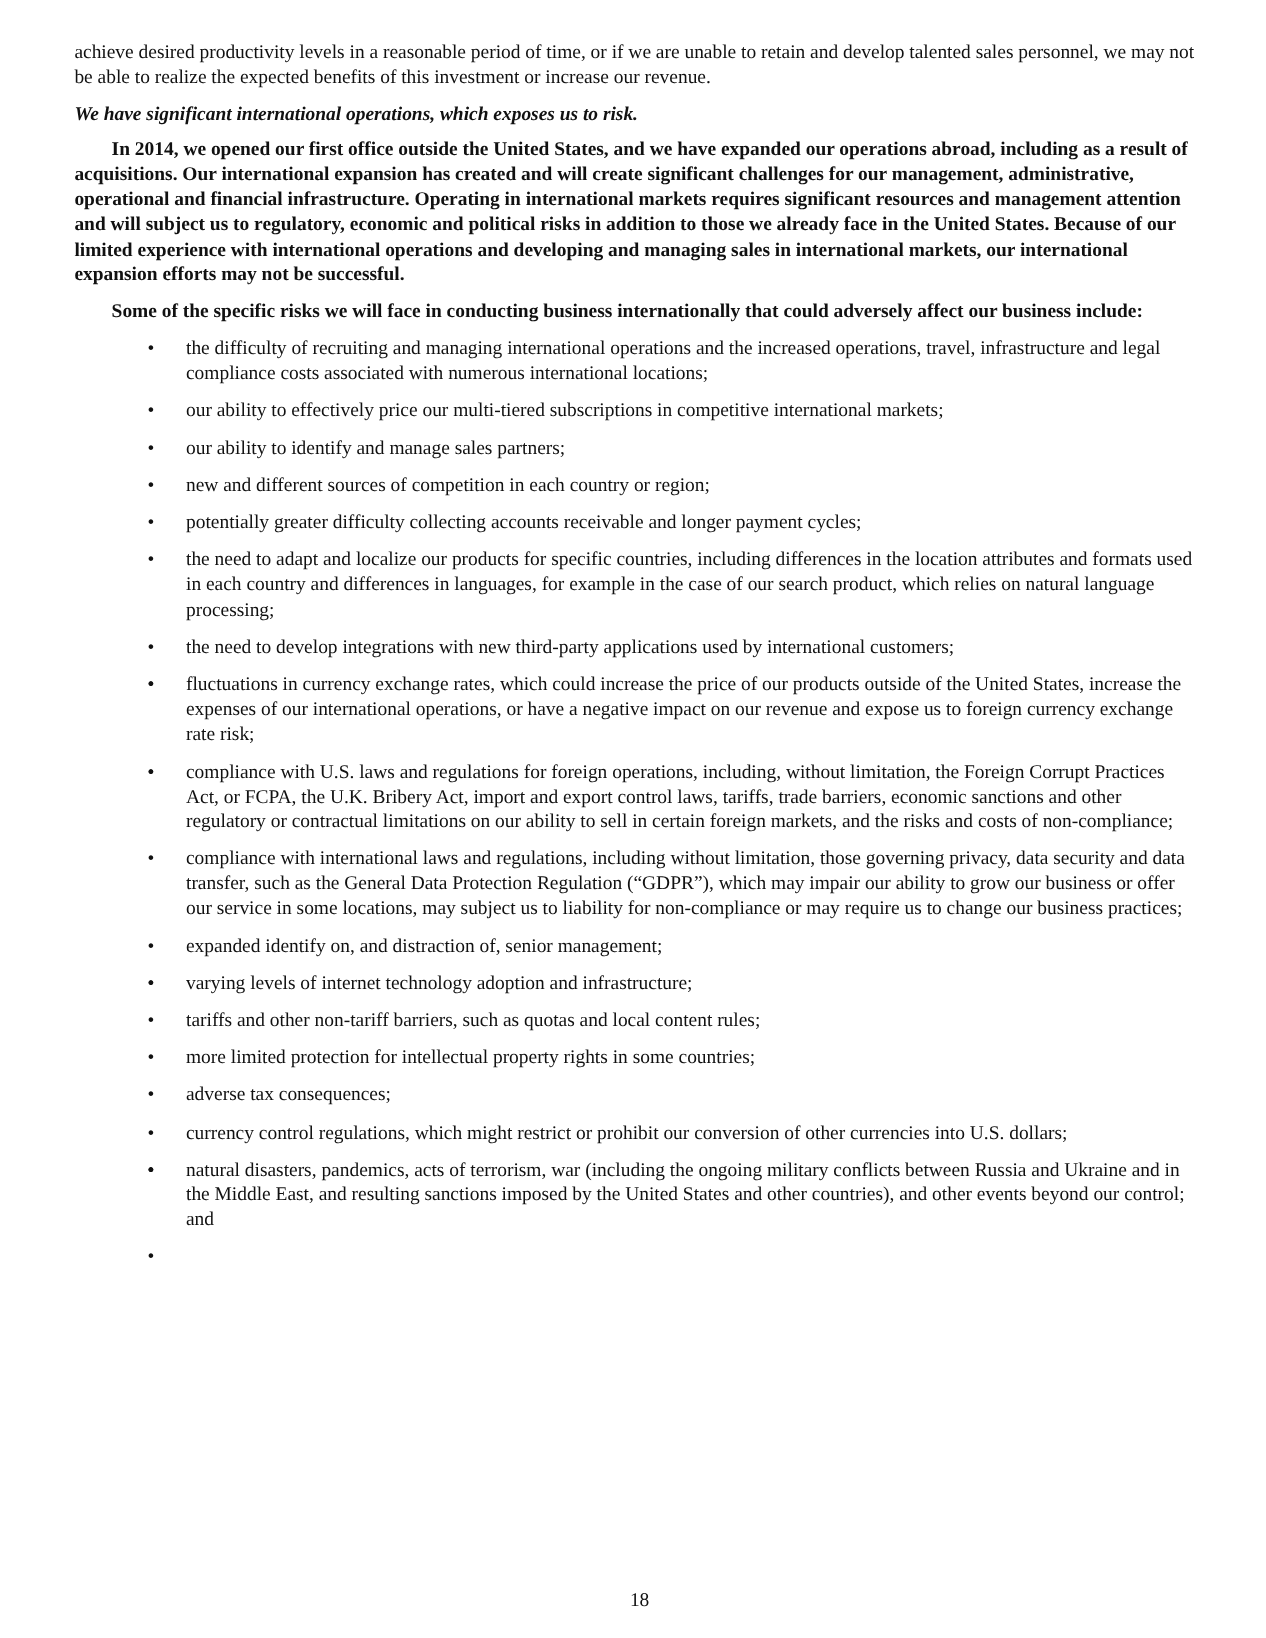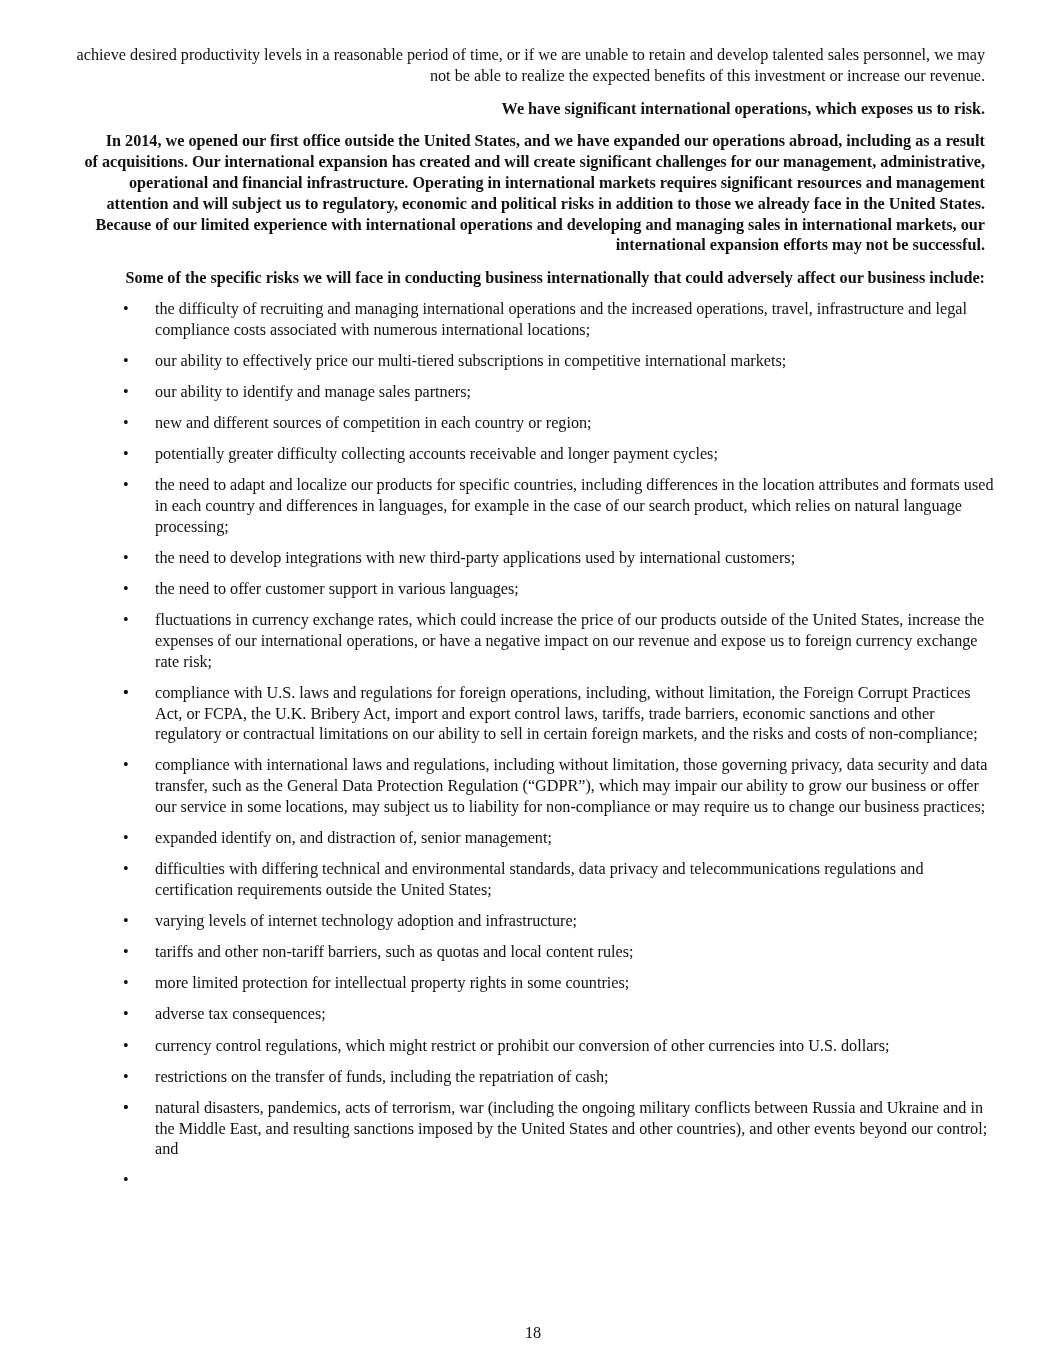--- a/index.html
+++ b/index.html
@@ -17,28 +17,28 @@
       font-size: 16.2px;
       line-height: 20.8px;
     }
     .page {
       position: absolute;
       left: 62px;
       top: 33px;
       width: 935px;
     }
     p {
-      margin: 12px;
-      text-align: right;
+      margin: 0;
     }
     .cont {
       margin-bottom: 10px;
     }
     .heading {
       font-weight: bold;
+      font-style: italic;
       margin-bottom: 9px;
     }
     .indent {
       text-indent: 31px;
       margin-bottom: 10px;
       font-weight: bold;
     }
     ul.risks {
       list-style: none;
       margin: 0;
@@ -72,32 +72,32 @@
   <p class="indent">Some of the specific risks we will face in conducting business internationally that could adversely affect our business include:</p>
 
   <ul class="risks">
     <li><span class="bullet">•</span><span>the difficulty of recruiting and managing international operations and the increased operations, travel, infrastructure and legal compliance costs associated with numerous international locations;</span></li>
     <li><span class="bullet">•</span><span>our ability to effectively price our multi-tiered subscriptions in competitive international markets;</span></li>
     <li><span class="bullet">•</span><span>our ability to identify and manage sales partners;</span></li>
     <li><span class="bullet">•</span><span>new and different sources of competition in each country or region;</span></li>
     <li><span class="bullet">•</span><span>potentially greater difficulty collecting accounts receivable and longer payment cycles;</span></li>
     <li><span class="bullet">•</span><span>the need to adapt and localize our products for specific countries, including differences in the location attributes and formats used in each country and differences in languages, for example in the case of our search product, which relies on natural language processing;</span></li>
     <li><span class="bullet">•</span><span>the need to develop integrations with new third-party applications used by international customers;</span></li>
-    <li><span class="bullet">•</span><span>the need to offer customer support in various languages;</span></li>
+    <li><span class="bullet">•</span></li>
     <li><span class="bullet">•</span><span>fluctuations in currency exchange rates, which could increase the price of our products outside of the United States, increase the expenses of our international operations, or have a negative impact on our revenue and expose us to foreign currency exchange rate risk;</span></li>
     <li><span class="bullet">•</span></li>
     <li><span class="bullet">•</span><span>compliance with U.S. laws and regulations for foreign operations, including, without limitation, the Foreign Corrupt Practices Act, or FCPA, the U.K. Bribery Act, import and export control laws, tariffs, trade barriers, economic sanctions and other regulatory or contractual limitations on our ability to sell in certain foreign markets, and the risks and costs of non-compliance;</span></li>
     <li><span class="bullet">•</span><span>compliance with international laws and regulations, including without limitation, those governing privacy, data security and data transfer, such as the General Data Protection Regulation (“GDPR”), which may impair our ability to grow our business or offer our service in some locations, may subject us to liability for non-compliance or may require us to change our business practices;</span></li>
     <li><span class="bullet">•</span><span>expanded identify on, and distraction of, senior management;</span></li>
-    <li><span class="bullet">•</span><span>difficulties with differing technical and environmental standards, data privacy and telecommunications regulations and certification requirements outside the United States;</span></li>
+    <li><span class="bullet">•</span></li>
     <li><span class="bullet">•</span><span>varying levels of internet technology adoption and infrastructure;</span></li>
     <li><span class="bullet">•</span><span>tariffs and other non-tariff barriers, such as quotas and local content rules;</span></li>
     <li><span class="bullet">•</span><span>more limited protection for intellectual property rights in some countries;</span></li>
     <li><span class="bullet">•</span><span>adverse tax consequences;</span></li>
     <li><span class="bullet">•</span><span>currency control regulations, which might restrict or prohibit our conversion of other currencies into U.S. dollars;</span></li>
-    <li><span class="bullet">•</span><span>restrictions on the transfer of funds, including the repatriation of cash;</span></li>
+    <li><span class="bullet">•</span></li>
     <li><span class="bullet">•</span></li>
     <li><span class="bullet">•</span><span>natural disasters, pandemics, acts of terrorism, war (including the ongoing military conflicts between Russia and Ukraine and in the Middle East, and resulting sanctions imposed by the United States and other countries), and other events beyond our control; and</span></li>
     <li><span class="bullet">•</span></li>
   </ul>
 </div>
 
 <div class="page-number">18</div>
 
 </body></html>

